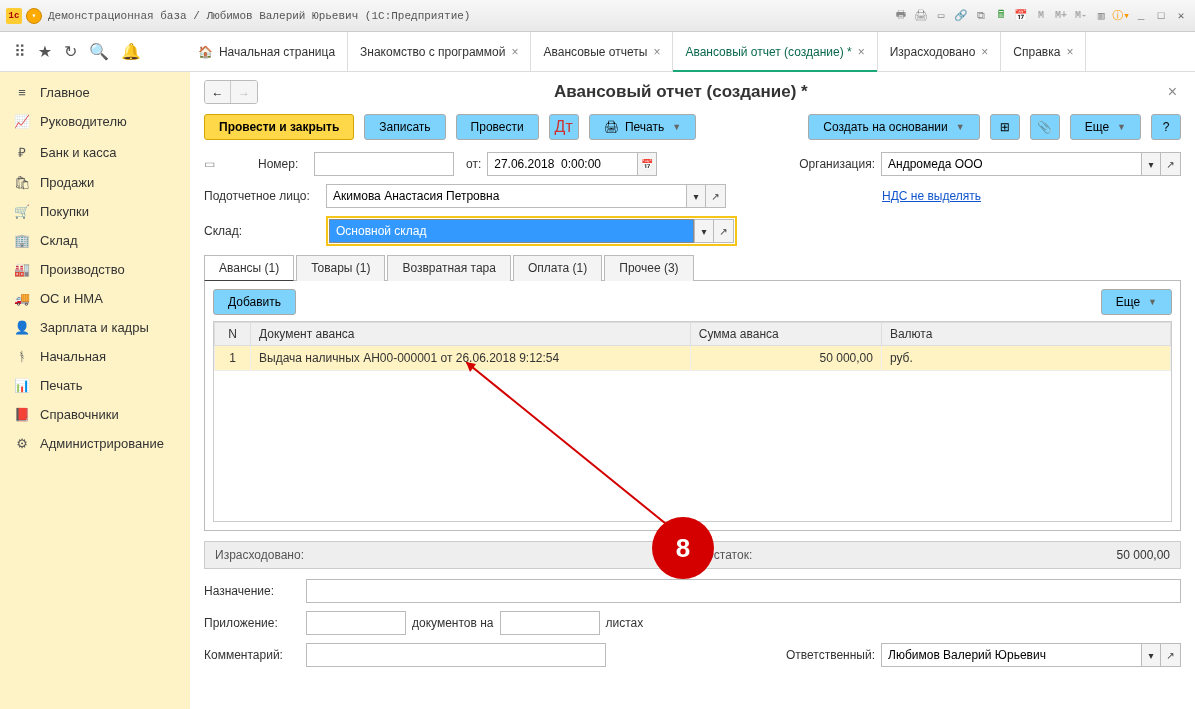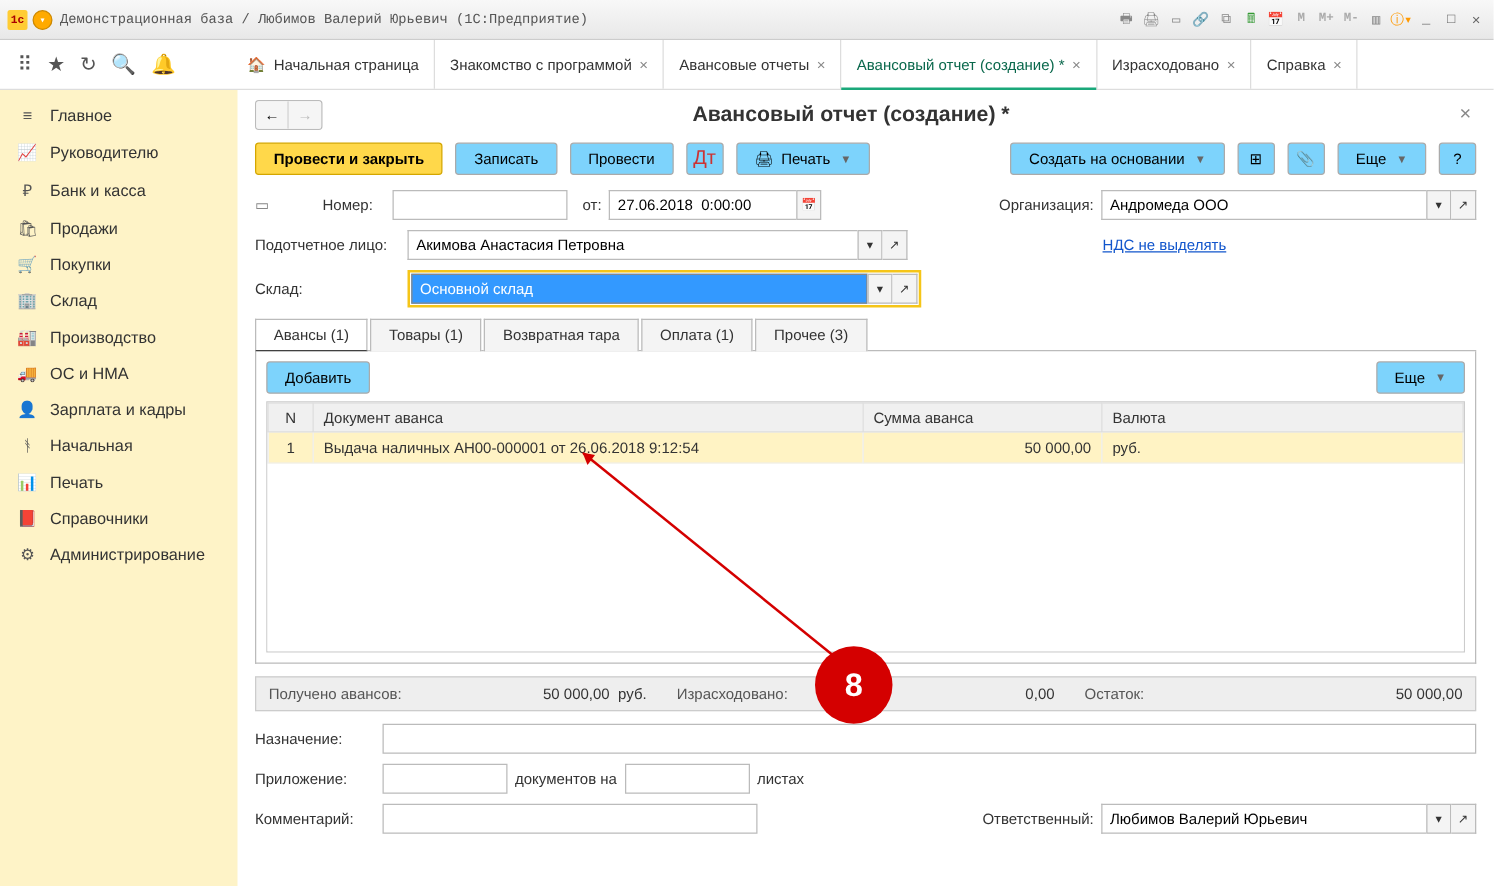--- a/index.html
+++ b/index.html
@@ -320,24 +320,20 @@
               <td>руб.</td>
             </tr>
           </tbody>
         </table>
         <div class="gridspace"></div>
       </div>
     </div>
 
     <div class="totals">
       <div class="grp">
-          <span class="lbl">Получено авансов:</span>
-          <span class="v"><span>50 000,00</span>&nbsp;&nbsp;<span>руб.</span></span>
-        </div>
-      <div class="grp">
           <span class="lbl">Израсходовано:</span>
           <span class="v">0,00</span>
         </div>
       <div class="grp">
           <span class="lbl">Остаток:</span>
           <span class="v">50 000,00</span>
         </div>
     </div>
 
     <div class="bottomrows">

